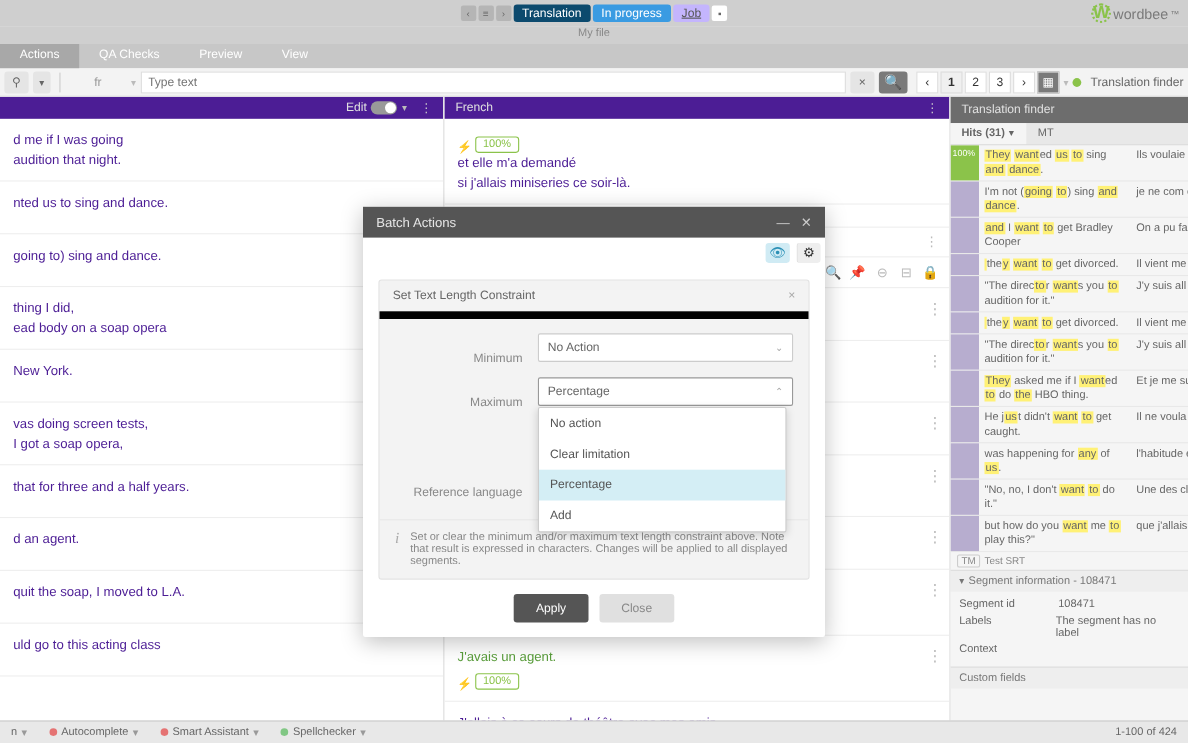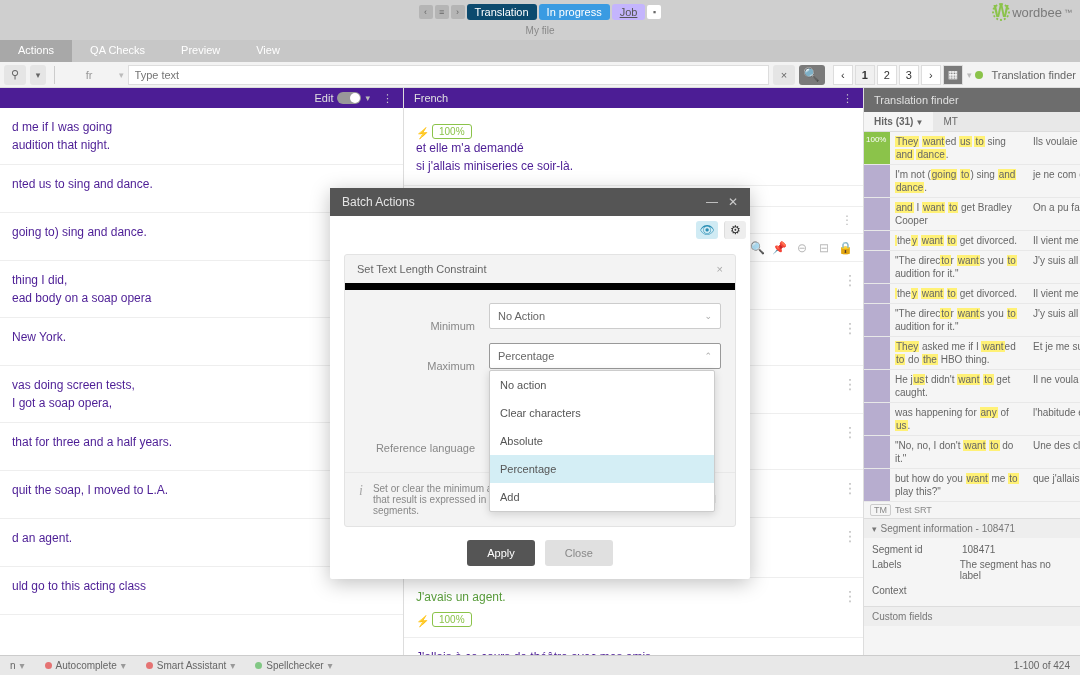--- a/index.html
+++ b/index.html
@@ -199,24 +199,24 @@
           <div class="seg-txt">New York.</div>
         </div>
         <div class="seg">
           <div class="seg-txt">vas doing screen tests,</div>
           <div class="seg-txt">I got a soap opera,</div>
         </div>
         <div class="seg">
           <div class="seg-txt">that for three and a half years.</div>
         </div>
         <div class="seg">
+          <div class="seg-txt">d an agent.</div>
+        </div>
+        <div class="seg">
           <div class="seg-txt">quit the soap, I moved to L.A.</div>
-        </div>
-        <div class="seg">
-          <div class="seg-txt">d an agent.</div>
         </div>
         <div class="seg">
           <div class="seg-txt">uld go to this acting class</div>
         </div>
       </div>
   </div>
 
   <div class="col-mid">
     <div class="colhead">
       <span>French</span>
@@ -429,22 +429,21 @@
           </div>
           <div class="frow" style="position:relative;">
             <div class="flabel">Maximum</div>
             <div class="fctrl" style="position:relative;">
               <div class="fselect open">
                 <span>Percentage</span>
                   <span class="caret">⌃</span>
               </div>
               <div class="dropdown" style="top:27px;left:0;">
                 <div class="dd-item">No action</div>
-                <div class="dd-item">Clear characters</div>
-                <div class="dd-item">Absolute</div>
+                <div class="dd-item">Clear limitation</div>
                 <div class="dd-item hoverحساب" style="background:#d4eef5;">Percentage</div>
                 <div class="dd-item">Add</div>
               </div>
             </div>
           </div>
           <div class="frow" style="margin-top:50px;">
             <div class="flabel">Reference language</div>
             <div class="fctrl"></div>
           </div>
         </div>

